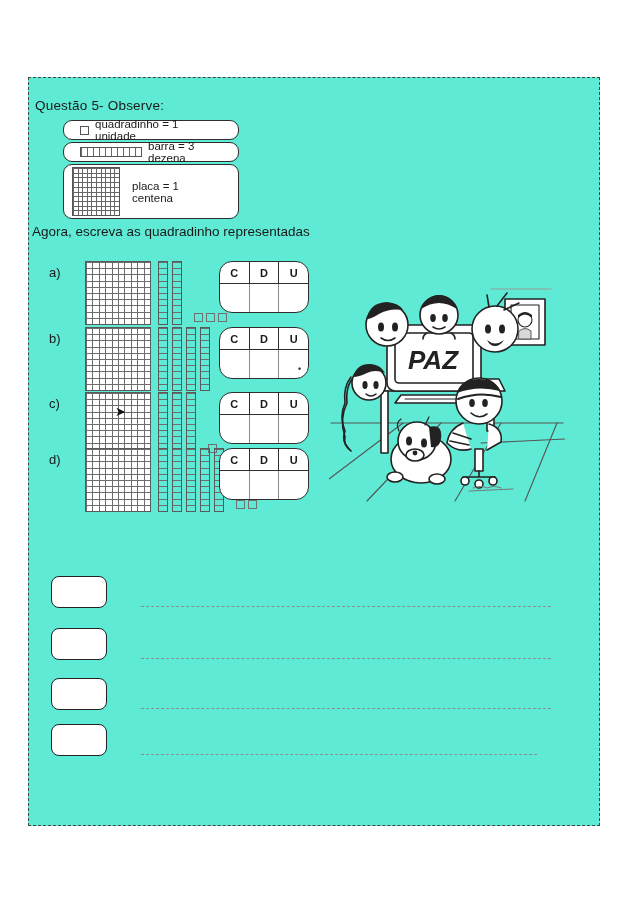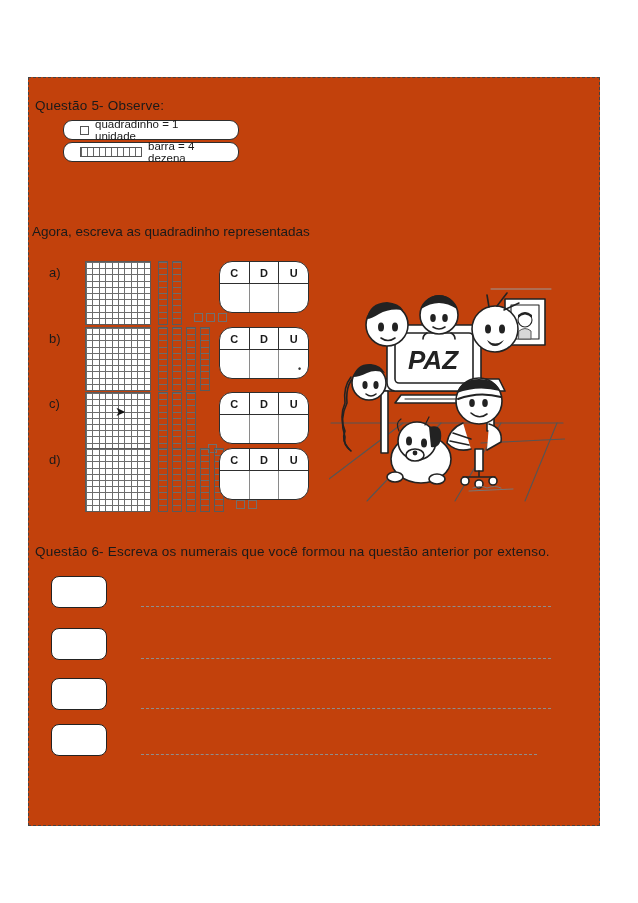--- a/index.html
+++ b/index.html
@@ -1,17 +1,17 @@
 <!DOCTYPE html>
 <html><head>
 <meta charset="utf-8">
 <style>
   html,body{margin:0;padding:0;background:#fff;}
   body{width:638px;height:903px;position:relative;font-family:"Liberation Sans",sans-serif;color:#1a1a1a;}
-  .page{position:absolute;left:28px;top:77px;width:570px;height:747px;border:1px dashed #444;background:#c2410c;}
+  .page{position:absolute;left:28px;top:77px;width:570px;height:747px;border:1px dashed #444;background:#5eead4;}
   .q-title{position:absolute;left:6px;font-size:13.5px;letter-spacing:.2px;}
   
   .legend{position:absolute;left:34px;top:42px;width:176px;}
   .legend-box{border:1.6px solid #2e2e2e;border-radius:9px;background:#fff;display:flex;align-items:center;margin-bottom:2px;font-size:11.5px;padding:1px 16px;box-sizing:border-box;}
   .legend-box.center{justify-content:center;height:20px;}
   .legend-box.tall{height:55px;padding-left:8px;}
   .icon-unit{width:7px;height:7px;border:1px solid #555;margin-right:6px;flex:0 0 auto;}
   .icon-bar{width:60px;height:8px;border:1px solid #555;background-image:repeating-linear-gradient(to right,#666 0 1px,transparent 1px 6px);margin-right:6px;flex:0 0 auto;}
   .icon-plate{width:46px;height:47px;border:1px solid #555;background-image:repeating-linear-gradient(to right,#666 0 1px,transparent 1px 4.6px),repeating-linear-gradient(to bottom,#666 0 1px,transparent 1px 4.7px);margin-right:12px;flex:0 0 auto;}
   .instruction{position:absolute;left:3px;top:146px;font-size:13.5px;}
@@ -48,21 +48,25 @@
 
   <div class="q-title" style="top:20px">Questão 5- Observe:</div>
 
   <div class="legend">
     <div class="legend-box center">
       <span class="icon-unit"></span>
       <span>quadradinho = 1 unidade</span>
     </div>
     <div class="legend-box center">
       <span class="icon-bar"></span>
-      <span>barra = 4 dezena</span>
+      <span>barra = 3 dezena</span>
+    </div>
+    <div class="legend-box tall">
+      <span class="icon-plate"></span>
+      <span>placa = 1 centena</span>
     </div>
   </div>
 
   <div class="instruction">Agora, escreva as quadradinho representadas</div>
 
   <div class="item-row" style="top:183px">
     <span class="item-label">a)</span>
     <div class="blocks">
         <div class="plate"></div>
         <div class="bars">
@@ -265,21 +269,20 @@
         <path d="M70 150 q-4 -8 2 -12 M96 144 l4 -8" fill="none" stroke-width="1.2"></path>
         <ellipse cx="66" cy="196" rx="8" ry="5" fill="#fff"></ellipse>
         <ellipse cx="108" cy="198" rx="8" ry="5" fill="#fff"></ellipse>
       </g>
       <g stroke="#777" stroke-width="1">
         <path d="M140 210 l44 -2 M144 207 q8 -3 14 0 q8 -3 14 0"></path>
       </g>
     </svg>
   </div>
 
-  <div class="q-title" style="top:466px">Questão 6- Escreva os numerais que você formou na questão anterior por extenso.</div>
 
   <div class="answer-row" style="top:498px">
     <div class="answer-box"></div>
     <div class="answer-line"></div>
   </div>
   <div class="answer-row" style="top:550px">
     <div class="answer-box"></div>
     <div class="answer-line"></div>
   </div>
   <div class="answer-row" style="top:600px">

